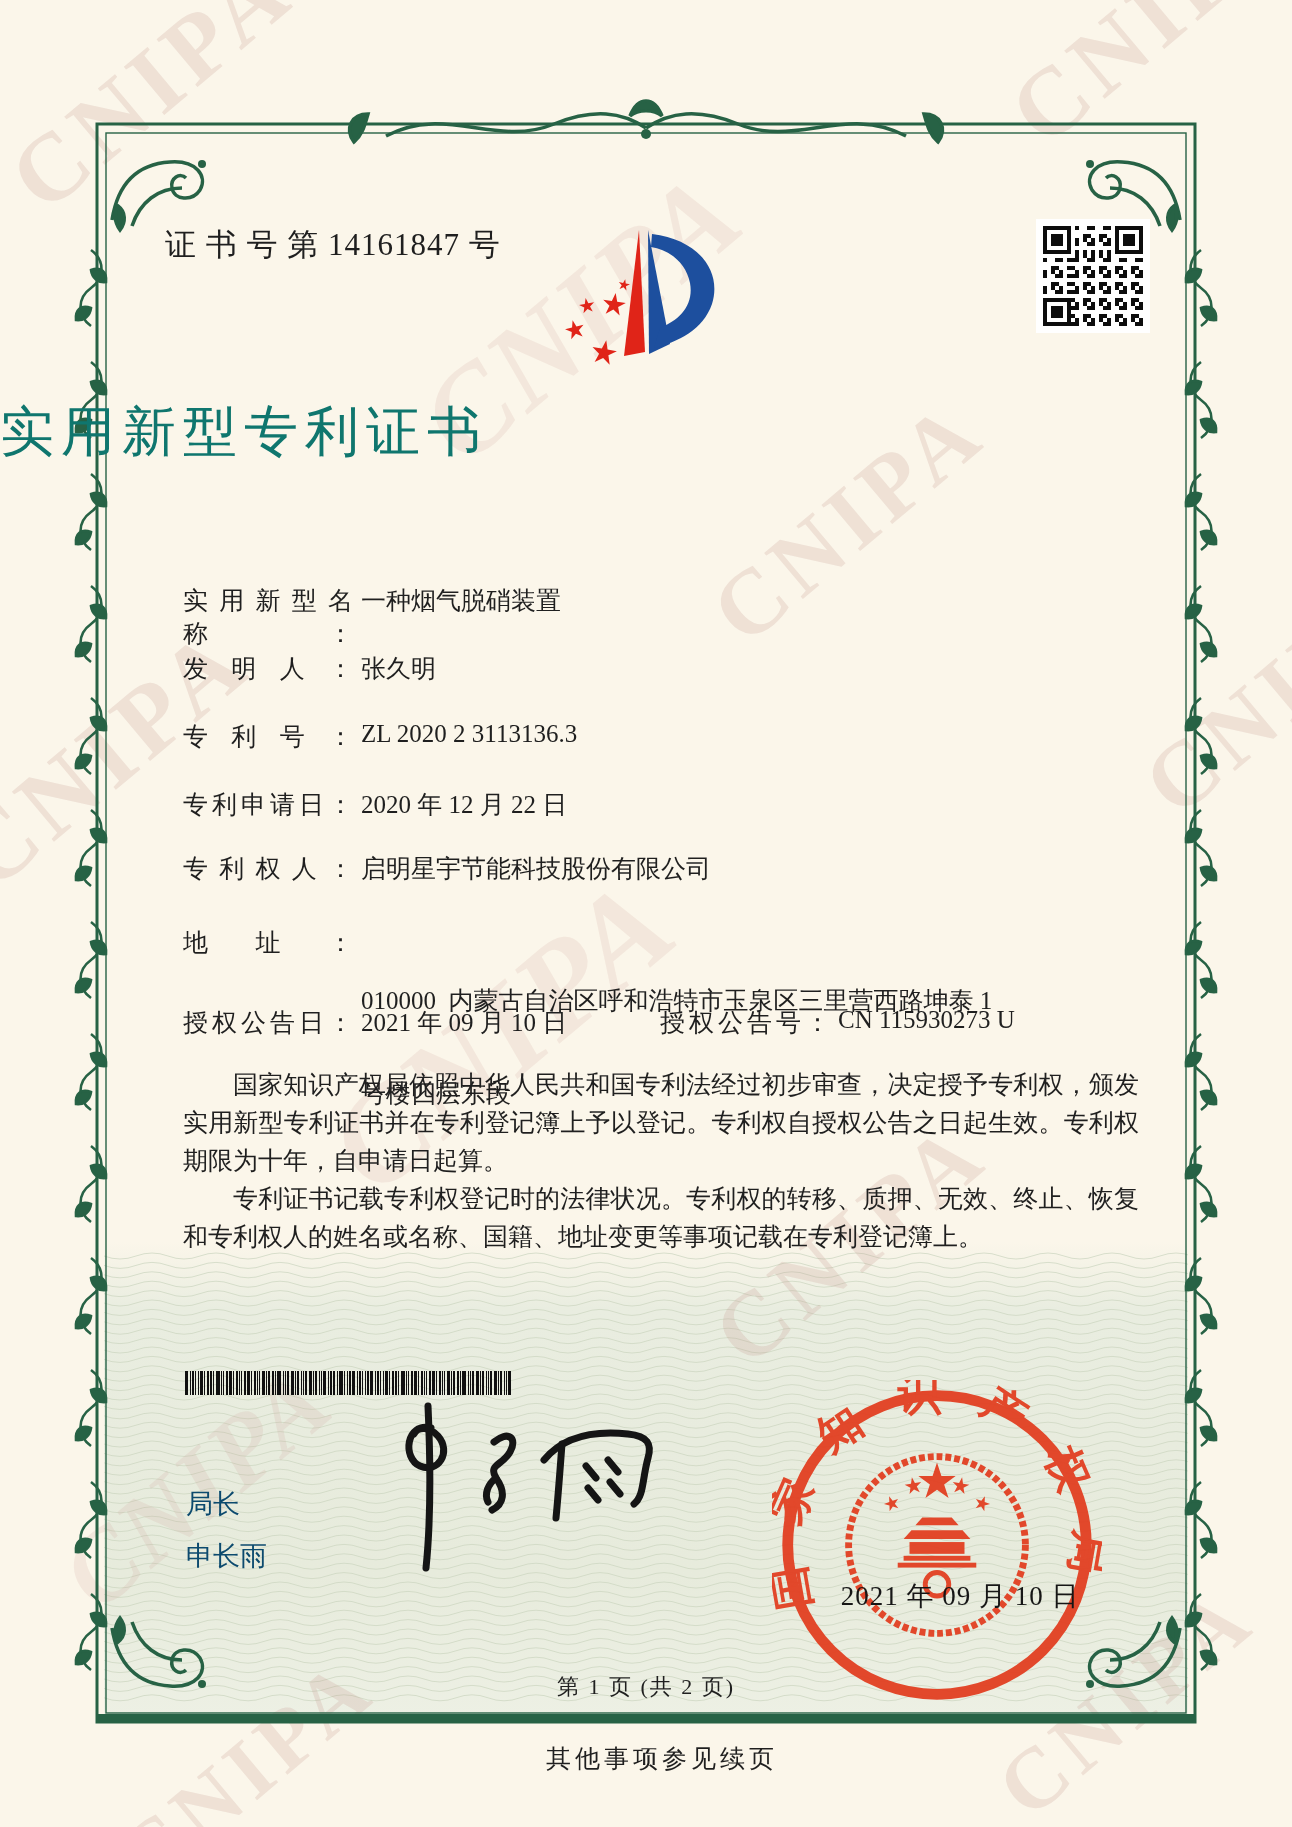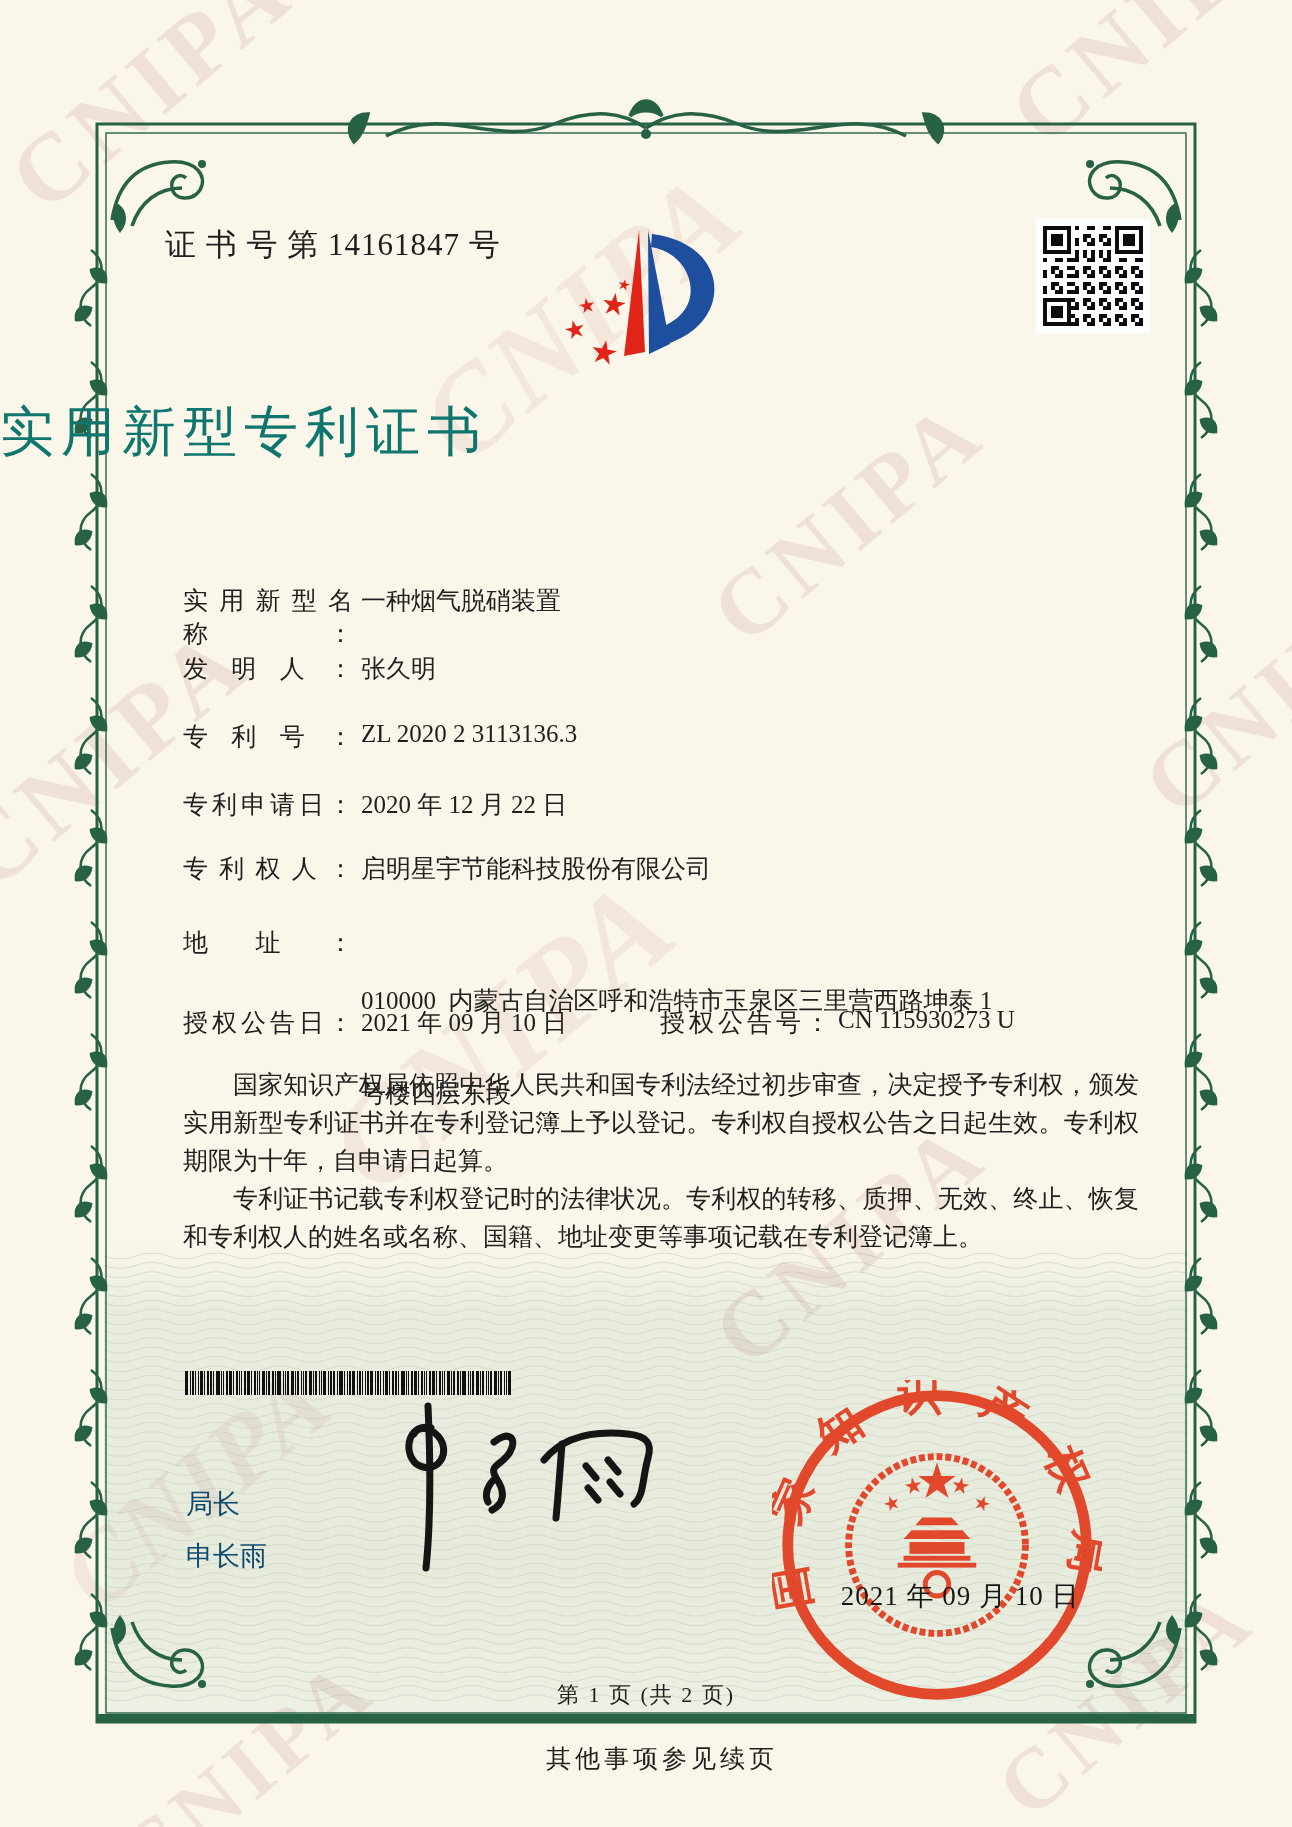--- a/index.html
+++ b/index.html
@@ -33,21 +33,21 @@
   .bodytext{position:absolute;left:183px;top:1066px;width:956px;font-size:25px;line-height:38px;
             text-align:justify;}
   .bodytext p{margin:0;text-indent:2em;}
   
   .barcode{position:absolute;left:185px;top:1371px;}
   .official{position:absolute;left:186px;font-size:27px;font-family:Liberation Sans, sans-serif;color:#0c4a6e;}
   .sig{position:absolute;left:376px;top:1400px;}
   .seal{position:absolute;left:772px;top:1380px;width:330px;height:330px;}
   .sealdate{position:absolute;left:800px;top:1578px;width:320px;text-align:center;
             font-size:27px;color:#161616;letter-spacing:1px;}
-  .pageinfo{position:absolute;left:0;right:0;top:1672px;text-align:center;font-size:22px;letter-spacing:2px;margin-top:8px;}
+  .pageinfo{position:absolute;left:0;right:0;top:1672px;text-align:center;font-size:22px;letter-spacing:2px;}
   .note{position:absolute;left:0;right:0;top:1742px;text-align:center;font-size:25px;letter-spacing:4px;margin-left:32px;}
 </style>
 </head>
 <body>
 
 <div class="page">
 
   <div class="band">
     <svg id="waves" width="1084" height="460">
         <path d="M0 4 q16 6 32 0 q16 -6 32 0 q16 6 32 0 q16 -6 32 0 q16 6 32 0 q16 -6 32 0 q16 6 32 0 q16 -6 32 0 q16 6 32 0 q16 -6 32 0 q16 6 32 0 q16 -6 32 0 q16 6 32 0 q16 -6 32 0 q16 6 32 0 q16 -6 32 0 q16 6 32 0 q16 -6 32 0 q16 6 32 0 q16 -6 32 0 q16 6 32 0 q16 -6 32 0 q16 6 32 0 q16 -6 32 0 q16 6 32 0 q16 -6 32 0 q16 6 32 0 q16 -6 32 0 q16 6 32 0 q16 -6 32 0 q16 6 32 0 q16 -6 32 0 q16 6 32 0 q16 -6 32 0" fill="none" stroke="#ccd5c0" stroke-width="1" opacity="0.75"></path>

